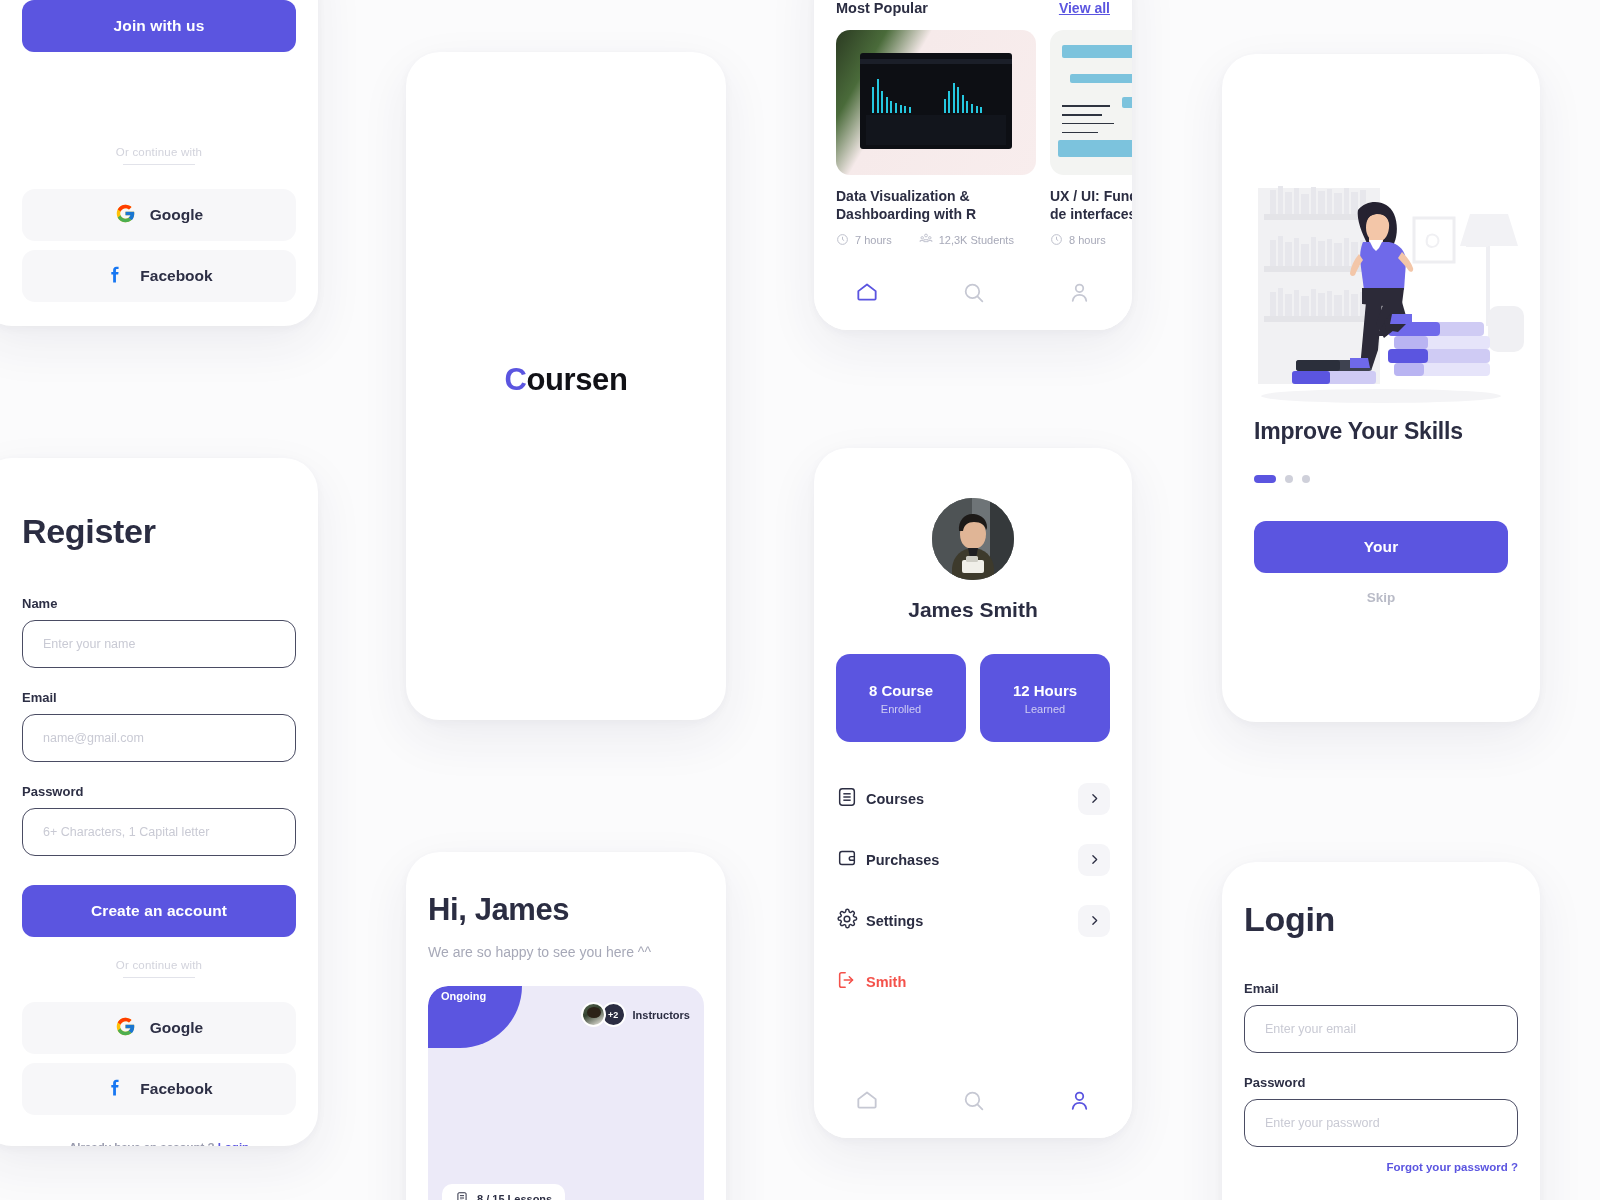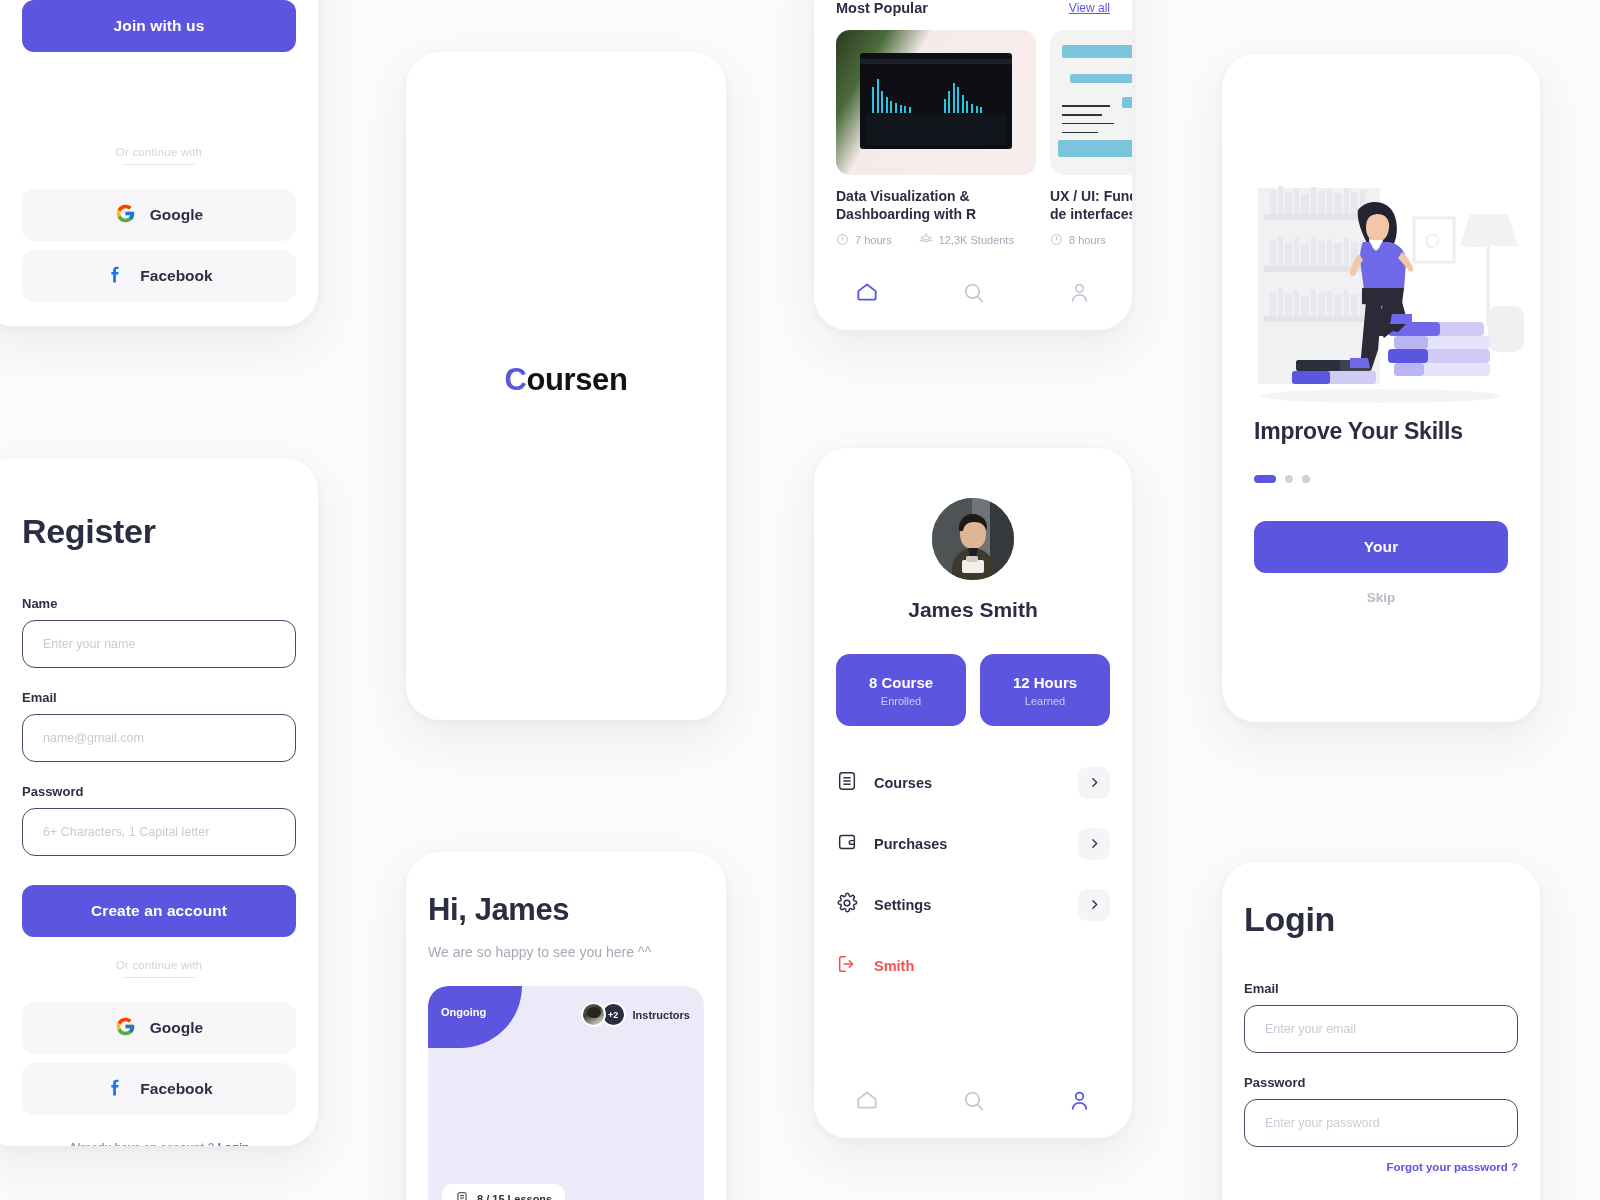--- a/index.html
+++ b/index.html
@@ -104,21 +104,21 @@
     height: 270px;
     overflow: hidden;
   }
   .ongoing-blob {
     position: absolute; left: 0; top: 0; width: 94px; height: 62px;
     background: #5B55E0;
     border-bottom-right-radius: 62px;
     border-top-left-radius: 20px;
   }
   .ongoing-blob span {
-    position: absolute; left: 13px; top: 20px;
+    position: absolute; left: 13px; top: 4px;
     font-size: 11px; color: #fff; font-weight: bold;
   }
   .instructors {
     position: absolute; right: 14px; top: 16px;
     display: flex; align-items: center; gap: 7px;
   }
   .ava {
     width: 25px; height: 25px; border-radius: 50%;
     border: 2px solid #fff;
     background: linear-gradient(150deg,#5a6a55 0%,#33412f 40%,#e9e6de 95%);
@@ -147,49 +147,49 @@
   .meta { display: flex; align-items: center; gap: 6px; font-size: 11px; color: #a7a9b8; }
 
   
   #card-popular { left: 814px; top: -58px; width: 318px; height: 388px; }
   #card-popular .inner { padding: 58px 0 0 0; }
   .sec-head {
     display: flex; align-items: center; justify-content: space-between;
     padding: 0 22px; margin-bottom: 14px;
   }
   .sec-head .t { font-size: 14.5px; font-weight: bold; color: #2b2d42; }
-  .sec-head .va { font-size: 12px; color: #5B55E0; text-decoration: underline; font-weight: normal; text-align: right; }
+  .sec-head .va { font-size: 14px; color: #5B55E0; text-decoration: underline; font-weight: bold; text-align: right; }
   .course-rail { display: flex; gap: 14px; padding-left: 22px; }
   .course-card { width: 200px; flex: 0 0 auto; }
   .thumb { width: 200px; height: 145px; border-radius: 14px; overflow: hidden; position: relative; }
   .course-card .cname {
     margin-top: 12px; font-size: 14px; font-weight: bold; color: #2b2d42; line-height: 1.3;
   }
   .course-card .meta-row { margin-top: 9px; }
 
   
   #card-profile { left: 814px; top: 448px; width: 318px; height: 690px; }
   #card-profile .inner { padding: 50px 22px 0 22px; }
   .pf-avatar {
     width: 82px; height: 82px; border-radius: 50%; margin: 0 auto;
     overflow: hidden; position: relative;
     background: #8d8f8a;
   }
   .pf-name { text-align: center; margin-top: 18px; font-size: 21px; font-weight: bold; color: #2b2d42; }
   .stat-row { display: flex; gap: 14px; margin-top: 32px; }
   .stat {
-    flex: 1; background: #5B55E0; border-radius: 14px; height: 72px;
+    flex: 1; background: #5B55E0; border-radius: 14px; height: 88px;
     display: flex; flex-direction: column; align-items: center; justify-content: center; gap: 4px;
     cursor: pointer;
   }
   .stat .big { font-size: 15px; font-weight: bold; color: #fff; }
   .stat .sub { font-size: 11px; color: #cfcdf3; }
   .menu { margin-top: 26px; }
   .menu-row {
-    display: flex; align-items: center; gap: 16px;
+    display: flex; align-items: center; gap: 8px;
     height: 61px; cursor: pointer;
   }
   .menu-row .mlbl { font-size: 14.5px; font-weight: bold; color: #2b2d42; flex: 1; }
   .chev {
     width: 32px; height: 32px; border-radius: 9px; background: #f5f5f8;
     display: flex; align-items: center; justify-content: center;
   }
   .menu-row.danger .mlbl { color: #F4514A; }
 
   

